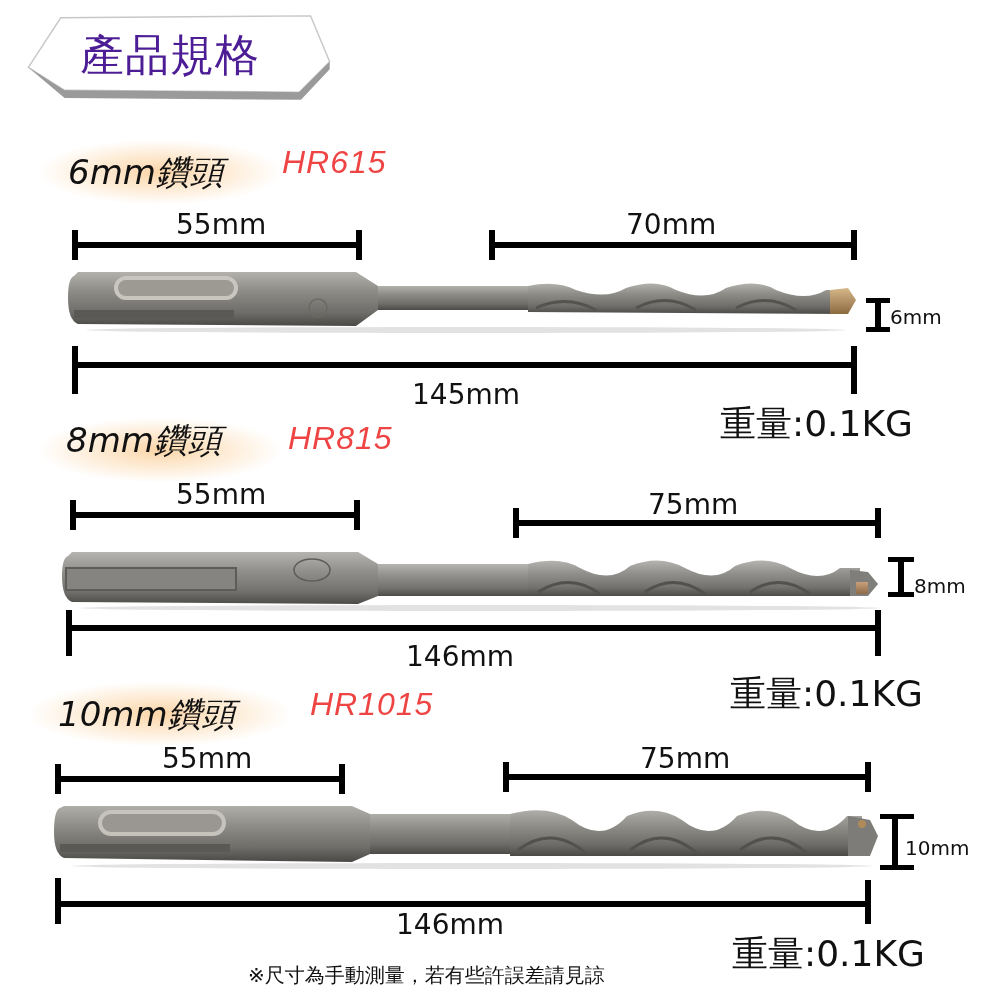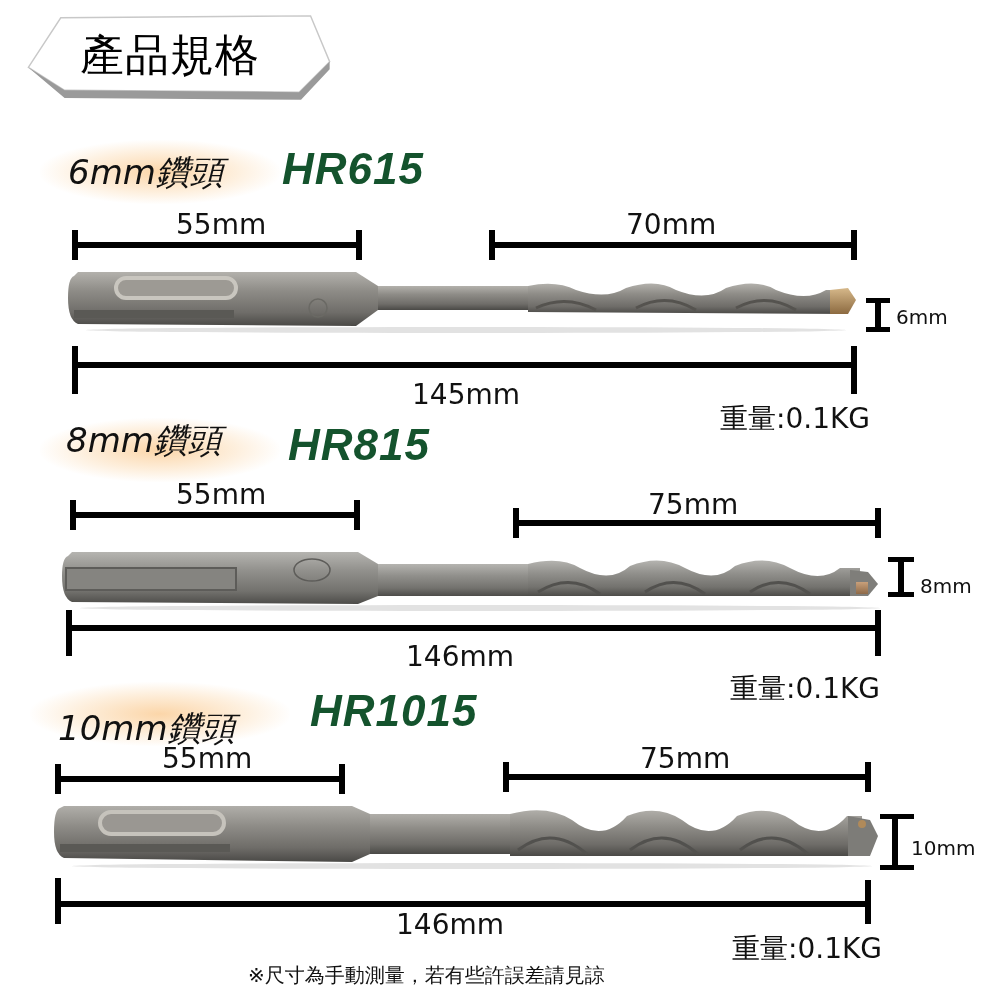--- a/index.html
+++ b/index.html
@@ -1,30 +1,30 @@
 <!DOCTYPE html>
 <html><head>
 <meta charset="utf-8">
 <style>
   html, body { margin:0; padding:0; background:#ffffff; }
   body { width:1000px; height:1000px; position:relative; overflow:hidden; font-family:"Liberation Sans", "DejaVu Sans", sans-serif; color:#111; }
   .abs { position:absolute; }
 
   
   .banner { left:20px; top:16px; width:318px; height:82px; }
-  .banner-text { left:80px; top:26px; font-size:44px; font-family:Liberation Serif, serif; color:#000000; letter-spacing:1px; }
+  .banner-text { left:80px; top:26px; font-size:44px; font-family:Liberation Serif, serif; color:#4c1d95; letter-spacing:1px; }
 
   
   .sec-glow { background:radial-gradient(ellipse at center, rgba(250,200,140,0.75) 0%, rgba(252,220,180,0.45) 45%, rgba(255,255,255,0) 72%); border-radius:40px; }
   .sec-size { font-size:34px; font-style:italic; font-family:"DejaVu Sans", sans-serif; color:#111; white-space:nowrap; }
-  .sec-model { font-size:44px; font-weight:bold; font-style:italic; font-family:"Liberation Sans", sans-serif; color:#14532d; white-space:nowrap; letter-spacing:1px; }
+  .sec-model { font-size:32px; font-weight:normal; font-style:italic; font-family:"Liberation Sans", sans-serif; color:#ef4444; white-space:nowrap; letter-spacing:1px; }
 
   .dim-label { font-size:28px; font-family:"DejaVu Sans", sans-serif; color:#111; white-space:nowrap; }
-  .dia-label { font-size:20px; font-family:"DejaVu Sans", sans-serif; color:#111; white-space:nowrap;margin-left:6px; }
-  .weight { font-size:28px; font-family:"DejaVu Sans", sans-serif; color:#111; white-space:nowrap; }
+  .dia-label { font-size:20px; font-family:"DejaVu Sans", sans-serif; color:#111; white-space:nowrap; }
+  .weight { font-size:36px; font-family:"DejaVu Sans", sans-serif; color:#111; white-space:nowrap; }
   .note { font-size:20px; font-family:"DejaVu Sans", sans-serif; color:#111; white-space:nowrap; }
 
   .hline { background:#000; height:6px; }
   .vtick { background:#000; width:6px; }
   svg { position:absolute; overflow:visible; }
 </style>
 </head>
 <body>
 
 <svg class="banner" style="left:20px;top:14px;" width="320" height="86" viewBox="0 0 320 86">
@@ -140,21 +140,21 @@
 </svg>
 <div class="abs dia-label" style="left:914px;top:574px;">8mm</div>
 
 <div class="abs hline" style="left:66px;top:625px;width:815px;"></div>
 <div class="abs vtick" style="left:66px;top:610px;height:46px;"></div>
 <div class="abs vtick" style="left:875px;top:610px;height:46px;"></div>
 <div class="abs dim-label" style="left:406px;top:640px;">146mm</div>
 <div class="abs weight" style="left:730px;top:670px;">重量:0.1KG</div>
 
 <div class="abs sec-glow" style="left:30px;top:682px;width:260px;height:64px;"></div>
-<div class="abs sec-size" style="left:58px;top:692px;margin-top:14px;">10mm鑽頭</div>
+<div class="abs sec-size" style="left:58px;top:692px;">10mm鑽頭</div>
 <div class="abs sec-model" style="left:286px;top:686px;margin-left:24px;">HR1015</div>
 
 <div class="abs dim-label" style="left:162px;top:742px;">55mm</div>
 <div class="abs hline" style="left:55px;top:776px;width:290px;"></div>
 <div class="abs vtick" style="left:55px;top:764px;height:30px;"></div>
 <div class="abs vtick" style="left:339px;top:764px;height:30px;"></div>
 
 <div class="abs dim-label" style="left:640px;top:742px;">75mm</div>
 <div class="abs hline" style="left:503px;top:774px;width:368px;"></div>
 <div class="abs vtick" style="left:503px;top:762px;height:30px;"></div>

